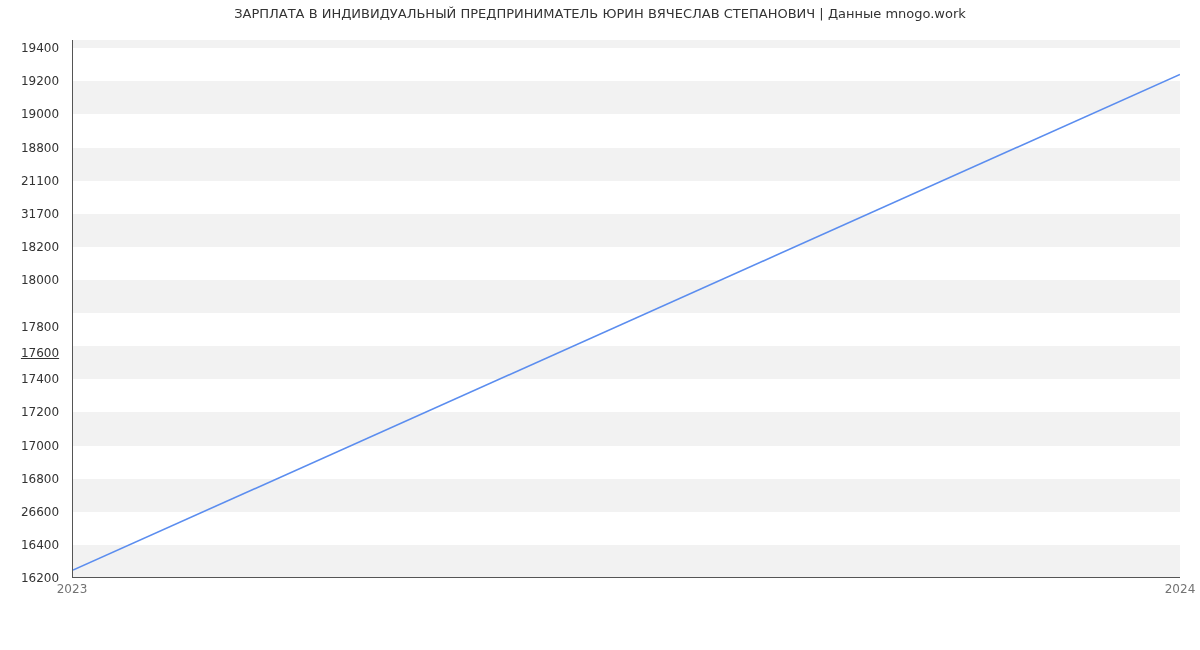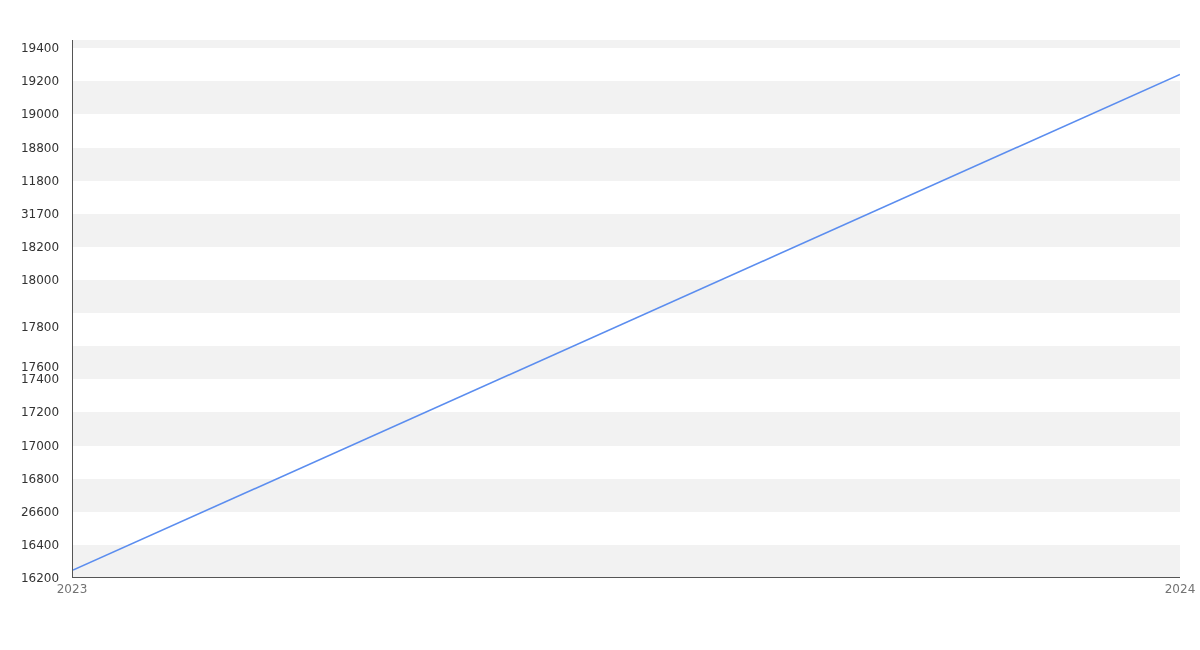--- a/index.html
+++ b/index.html
@@ -65,20 +65,21 @@
     left: 0;
     top: 0;
     width: 100%;
     height: 100%;
   }
 </style>
 </head>
 <body>
 
 <div class="chart-wrap">
+  <div class="title">ЗАРПЛАТА В ИНДИВИДУАЛЬНЫЙ ПРЕДПРИНИМАТЕЛЬ ЮРИН ВЯЧЕСЛАВ СТЕПАНОВИЧ | Данные mnogo.work</div>
   <div class="plot" id="plot">
       <div class="band" style="top: 0px; height: 8.27692px;"></div>
       <div class="band" style="top: 41.3846px; height: 33.1077px;"></div>
       <div class="band" style="top: 107.6px; height: 33.1077px;"></div>
       <div class="band" style="top: 173.815px; height: 33.1077px;"></div>
       <div class="band" style="top: 240.031px; height: 33.1077px;"></div>
       <div class="band" style="top: 306.246px; height: 33.1077px;"></div>
       <div class="band" style="top: 372.462px; height: 33.1077px;"></div>
       <div class="band" style="top: 438.677px; height: 33.1077px;"></div>
       <div class="band" style="top: 504.892px; height: 33.1077px;"></div>
@@ -87,26 +88,26 @@
       </svg>
   </div>
   <div id="y-axis-labels">
       <div class="y-tick" style="top: 578px;">16200</div>
       <div class="y-tick" style="top: 544.892px;">16400</div>
       <div class="y-tick" style="top: 511.785px;">26600</div>
       <div class="y-tick" style="top: 478.677px;">16800</div>
       <div class="y-tick" style="top: 445.569px;">17000</div>
       <div class="y-tick" style="top: 412.462px;">17200</div>
       <div class="y-tick" style="top: 379.354px;">17400</div>
-      <div class="y-tick" style="top: 367px;">17600</div>
+      <div class="y-tick" style="top: 353px; text-decoration: underline;">17600</div>
       <div class="y-tick" style="top: 327px;">17800</div>
       <div class="y-tick" style="top: 280.031px;">18000</div>
       <div class="y-tick" style="top: 246.923px;">18200</div>
       <div class="y-tick" style="top: 213.815px;">31700</div>
-      <div class="y-tick" style="top: 180.708px;">11800</div>
+      <div class="y-tick" style="top: 180.708px;">21100</div>
       <div class="y-tick" style="top: 147.6px;">18800</div>
       <div class="y-tick" style="top: 114.492px;">19000</div>
       <div class="y-tick" style="top: 81.3846px;">19200</div>
       <div class="y-tick" style="top: 48.2769px;">19400</div>
     </div>
   <div id="x-axis-labels">
       <div class="x-tick" style="left: 72px;">2023</div>
       <div class="x-tick" style="left: 1180px;">2024</div>
     </div>
 </div>

